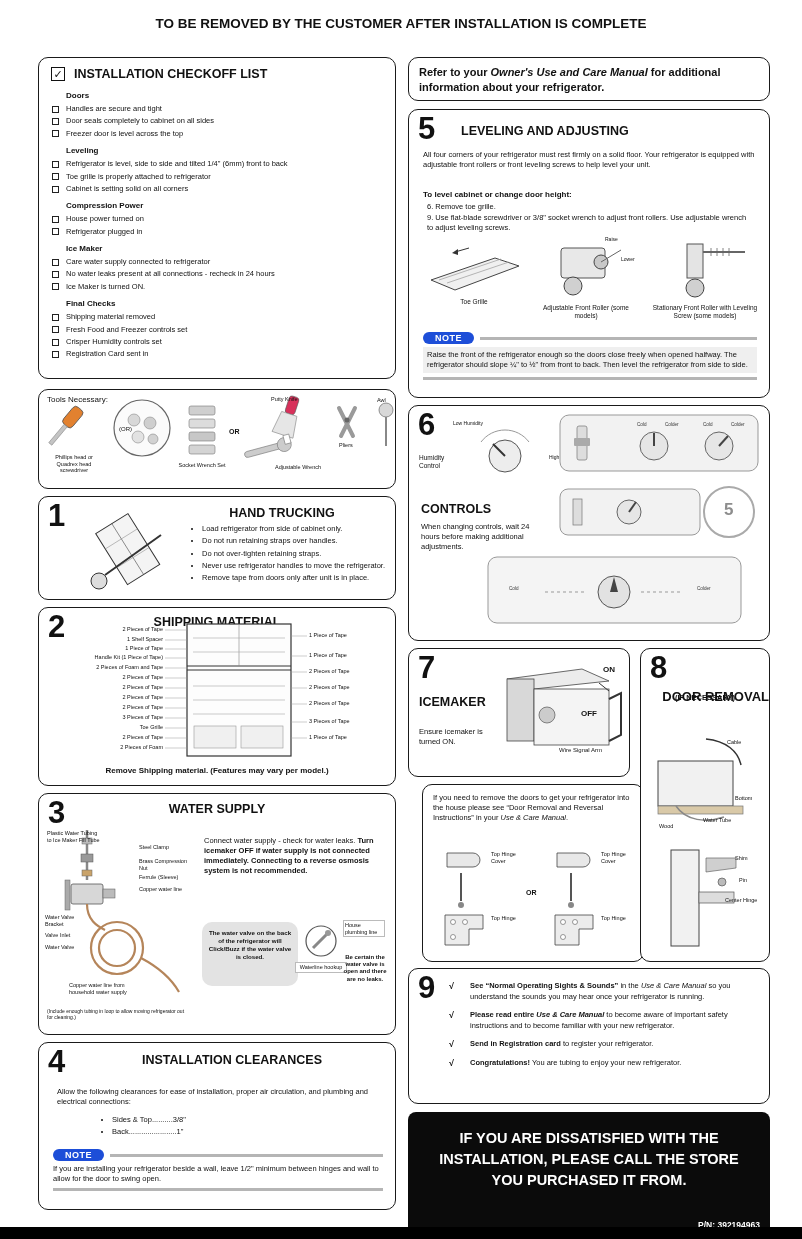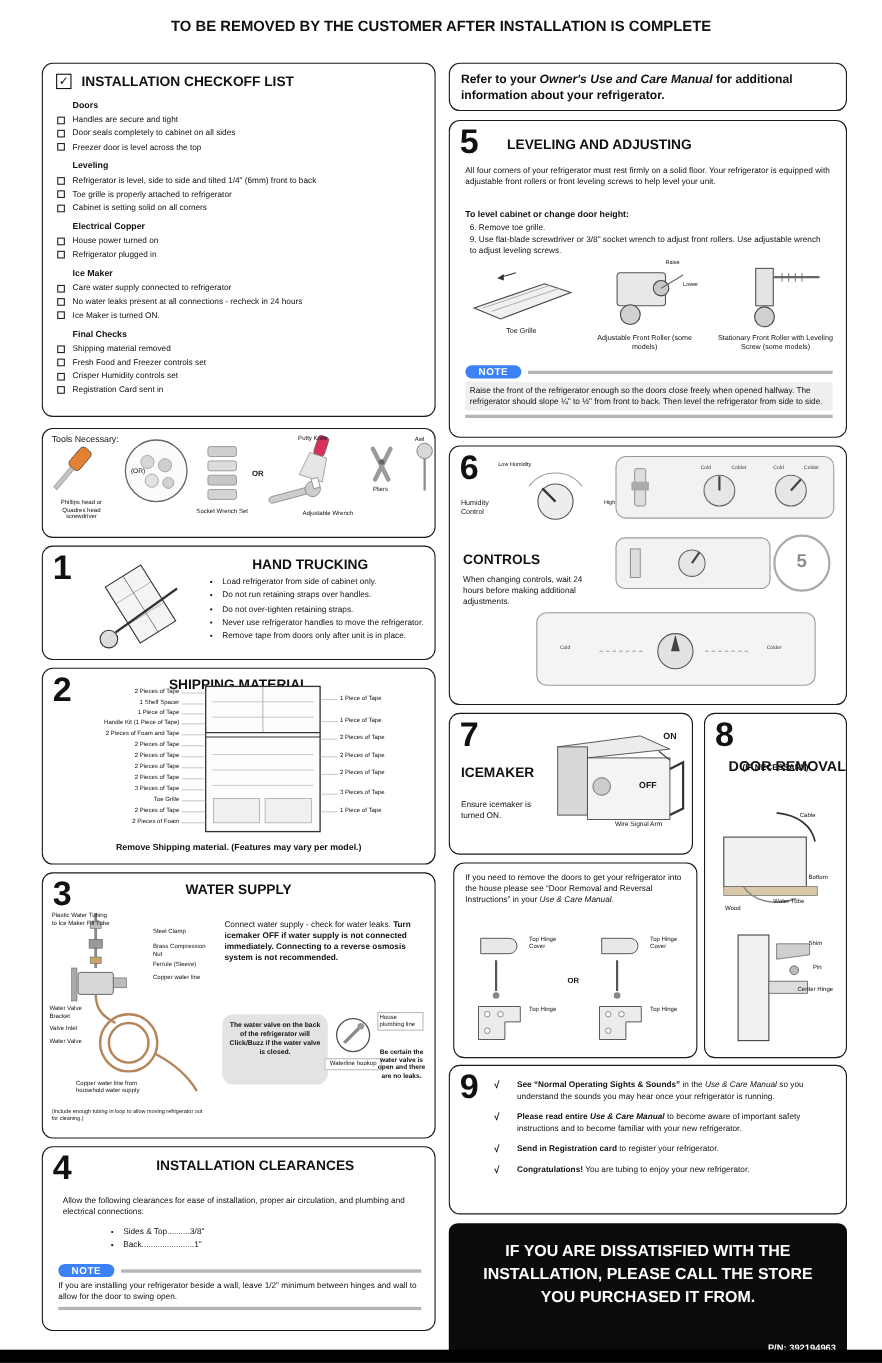--- a/index.html
+++ b/index.html
@@ -9,21 +9,21 @@
 .i{font-style:italic}
 .abs{position:absolute}
 .box{position:absolute;border:1.6px solid #1a1a1a;border-radius:10px;background:#fff}
 .box-num{position:absolute;left:9px;top:1px;font-size:31px;font-weight:700;letter-spacing:-1px}
 .hdr{position:absolute;left:0;right:0;top:16px;text-align:center;font-size:13.5px;font-weight:700}
 .lbl{position:absolute;font-size:5.5px;line-height:1.2;color:#111}
 .cap{position:absolute;font-size:6.5px;line-height:1.25;text-align:center}
 .t5{font-size:5px}.t6{font-size:6px}.t65{font-size:6.5px}
 .t7{font-size:7px}.t75{font-size:7.5px;line-height:1.33}.t8{font-size:8px}
 .title12{font-weight:700;font-size:12.5px}
-.note-pill{display:inline-block;background:#3b82f6;color:#fff;font-weight:700;font-size:9px;padding:1px 12px;border-radius:7px;letter-spacing:.5px}
+.note-pill{display:inline-block;background:#1d4ed8;color:#fff;font-weight:700;font-size:9px;padding:1px 12px;border-radius:7px;letter-spacing:.5px}
 .note-head{display:flex;align-items:center;margin-bottom:3px}
 .note-head .rule{flex:1;height:3px;background:#b5b5b5;margin-left:6px}
 .note-foot{height:3px;background:#b5b5b5;margin-top:4px}
 
 .ck-title-row{display:flex;align-items:center;padding:9px 10px 2px 12px}
 .ck-title-box{width:14px;height:14px;border:1.7px solid #111;font-size:11px;line-height:12px;text-align:center;font-weight:700;flex:0 0 auto}
 .ck-title{font-size:12.5px;font-weight:700;margin-left:9px}
 .ck-head{font-weight:700;font-size:8px;margin:8px 0 4px 27px}
 .ck-row{display:flex;align-items:center;margin:0 10px 3px 13px;font-size:7.5px;line-height:1.25}
 .ckbox{flex:0 0 auto;width:7px;height:7px;border:1px solid #222;margin:1px 7px 0 0;background:#fff}
@@ -68,21 +68,21 @@
         <span>Refrigerator is level, side to side and tilted 1/4" (6mm) front to back</span>
       </div>
     <div class="ck-row">
         <span class="ckbox"></span>
         <span>Toe grille is properly attached to refrigerator</span>
       </div>
     <div class="ck-row">
         <span class="ckbox"></span>
         <span>Cabinet is setting solid on all corners</span>
       </div>
-    <div class="ck-head">Electrical Copper</div>
+    <div class="ck-head">Compression Power</div>
     <div class="ck-row">
         <span class="ckbox"></span>
         <span>House power turned on</span>
       </div>
     <div class="ck-row">
         <span class="ckbox"></span>
         <span>Refrigerator plugged in</span>
       </div>
     <div class="ck-head">Ice Maker</div>
     <div class="ck-row">
@@ -406,21 +406,21 @@
       <rect x="47" y="32" width="75" height="56" fill="#f4f4f4" stroke="#444" stroke-width="0.8"></rect>
       <circle cx="60" cy="58" r="8" fill="#ccc" stroke="#666" stroke-width="0.8"></circle>
       <polyline points="122,42 134,36 134,78 122,84" fill="none" stroke="#333" stroke-width="2"></polyline>
       <line x1="112" y1="26" x2="122" y2="34" stroke="#333" stroke-width="1"></line>
     </svg>
     <span class="abs b t8" style="left:194px;top:16px">ON</span>
     <span class="abs b t8" style="left:172px;top:60px">OFF</span>
     <span class="lbl t6" style="left:150px;top:98px;width:56px;font-size:6px">Wire Signal Arm</span>
   </div>
 
-  <div class="box" style="left:412px;top:784px;width:222px;height:178px">
+  <div class="box" style="left:422px;top:784px;width:222px;height:178px">
     <div class="abs t75" style="left:10px;top:8px;width:200px">
       <span>If you need to remove the doors to get your refrigerator into the house please see “Door Removal and Reversal Instructions” in your </span><span class="i">Use &amp; Care Manual</span><span>.</span>
     </div>
     <svg class="abs" style="left:16px;top:58px" width="50" height="112" viewBox="0 0 50 112">
       <path d="M8,10 h26 a7,7 0 0 1 0,14 h-26 z" fill="#e8e8e8" stroke="#444" stroke-width="0.8"></path>
       <line x1="22" y1="30" x2="22" y2="58" stroke="#555" stroke-width="2"></line>
       <circle cx="22" cy="62" r="3" fill="#888"></circle>
       <polygon points="6,72 44,72 44,86 30,86 30,102 6,102" fill="#ececec" stroke="#444" stroke-width="0.8"></polygon>
       <circle cx="14" cy="79" r="2.5" fill="#fff" stroke="#555" stroke-width="0.6"></circle>
       <circle cx="26" cy="79" r="2.5" fill="#fff" stroke="#555" stroke-width="0.6"></circle>

